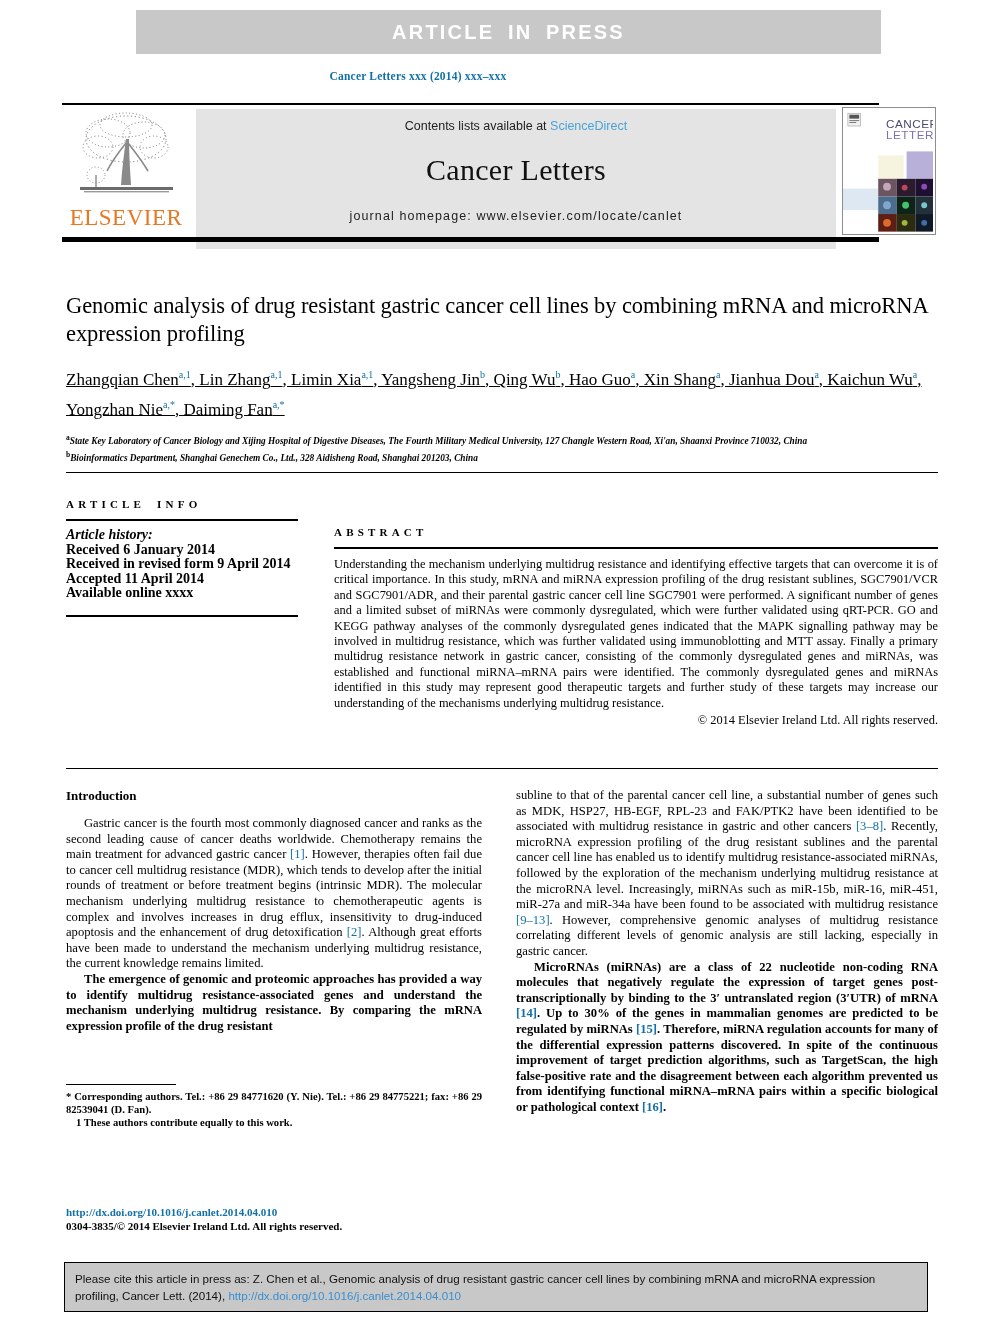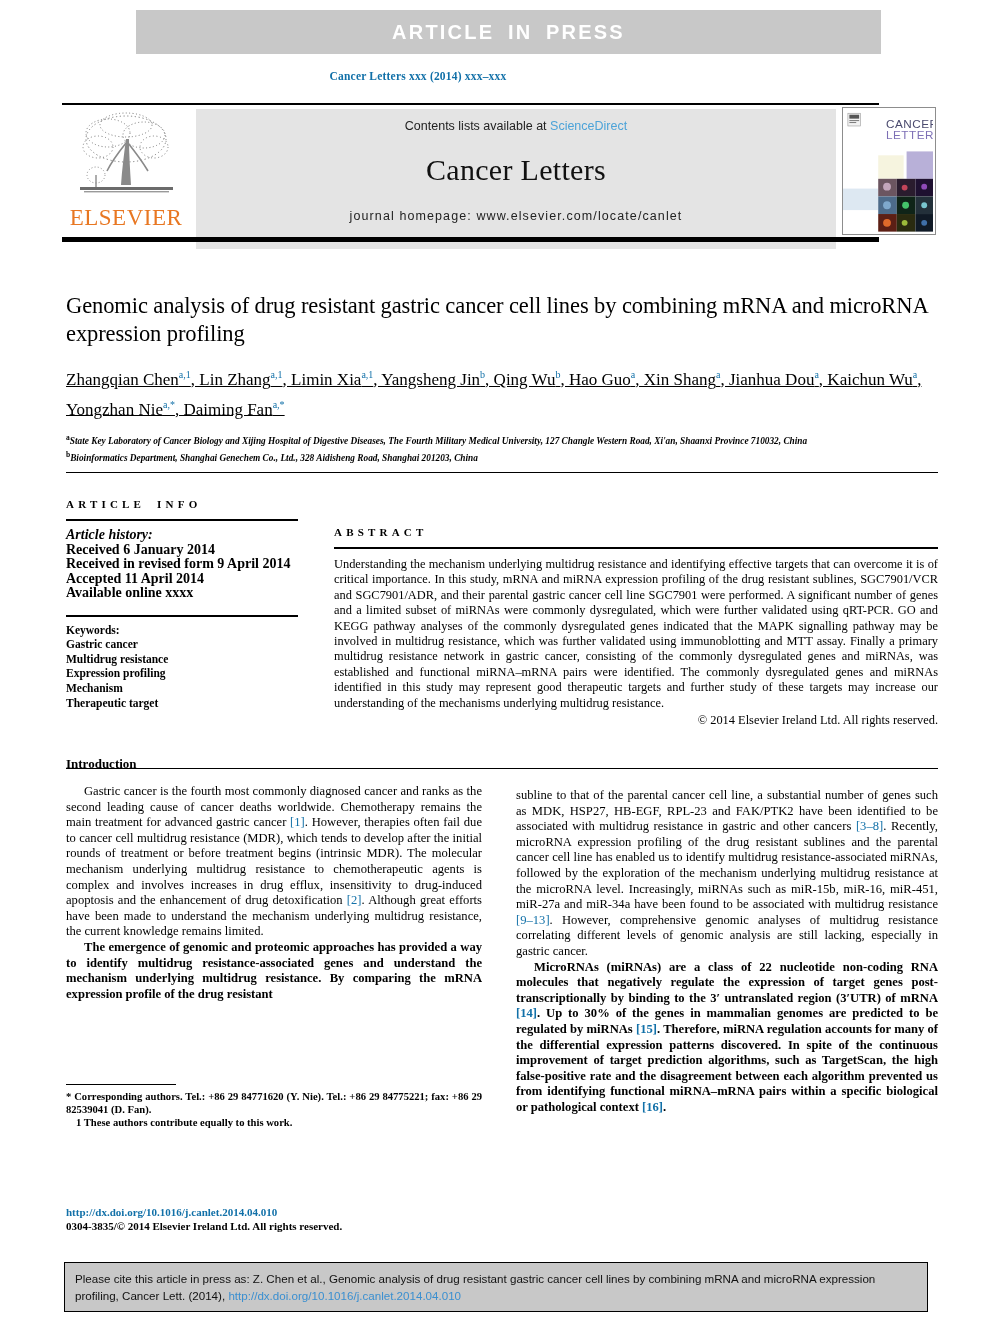--- a/index.html
+++ b/index.html
@@ -276,21 +276,21 @@
     top: 768px;
     width: 872px;
     height: 1px;
     background: #000;
   }
 
   
   .col-left {
     position: absolute;
     left: 66px;
-    top: 756px;
+    top: 788px;
     width: 416px;
   }
   .col-right {
     position: absolute;
     left: 516px;
     top: 788px;
     width: 422px;
   }
   .body-head {
     font-family: "Liberation Serif", serif;
@@ -460,28 +460,20 @@
   <div class="section-head">ARTICLE INFO</div>
   <div class="info-rule"></div>
   <div class="info-body">
     <span class="ital">Article history:</span><br>
     <span>Received 6 January 2014</span><br>
     <span>Received in revised form 9 April 2014</span><br>
     <span>Accepted 11 April 2014</span><br>
     <span>Available online xxxx</span>
   </div>
   <div class="info-rule2"></div>
-  <div class="kw-body">
-    <span class="ital">Keywords:</span><br>
-    <span>Gastric cancer</span><br>
-    <span>Multidrug resistance</span><br>
-    <span>Expression profiling</span><br>
-    <span>Mechanism</span><br>
-    <span>Therapeutic target</span>
-  </div>
 </div>
 
 <div class="abs-col">
   <div class="section-head">ABSTRACT</div>
   <div class="abs-rule"></div>
   <div class="abs-body">Understanding the mechanism underlying multidrug resistance and identifying effective targets that can overcome it is of critical importance. In this study, mRNA and miRNA expression profiling of the drug resistant sublines, SGC7901/VCR and SGC7901/ADR, and their parental gastric cancer cell line SGC7901 were performed. A significant number of genes and a limited subset of miRNAs were commonly dysregulated, which were further validated using qRT-PCR. GO and KEGG pathway analyses of the commonly dysregulated genes indicated that the MAPK signalling pathway may be involved in multidrug resistance, which was further validated using immunoblotting and MTT assay. Finally a primary multidrug resistance network in gastric cancer, consisting of the commonly dysregulated genes and miRNAs, was established and functional miRNA–mRNA pairs were identified. The commonly dysregulated genes and miRNAs identified in this study may represent good therapeutic targets and further study of these targets may increase our understanding of the mechanisms underlying multidrug resistance.</div>
   <div class="abs-copy">© 2014 Elsevier Ireland Ltd. All rights reserved.</div>
 </div>
 
 <div class="mid-rule"></div>

